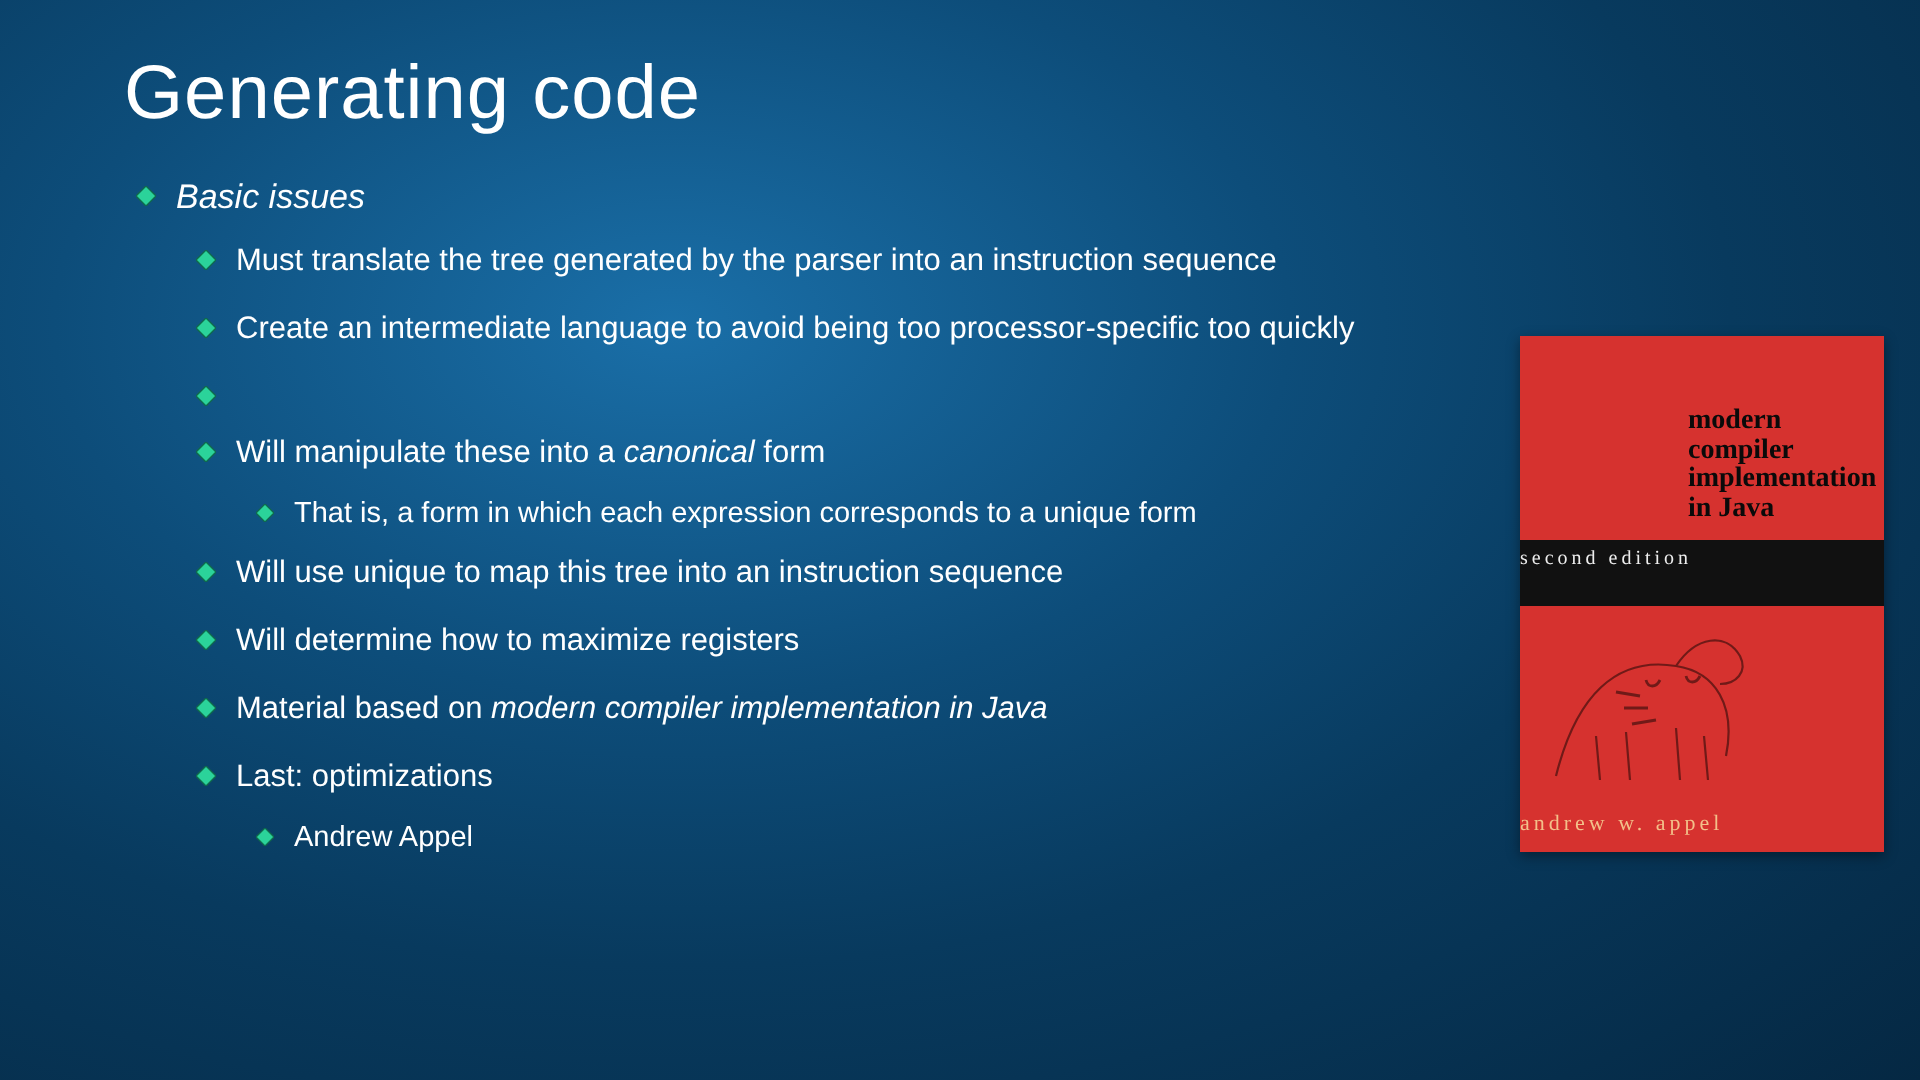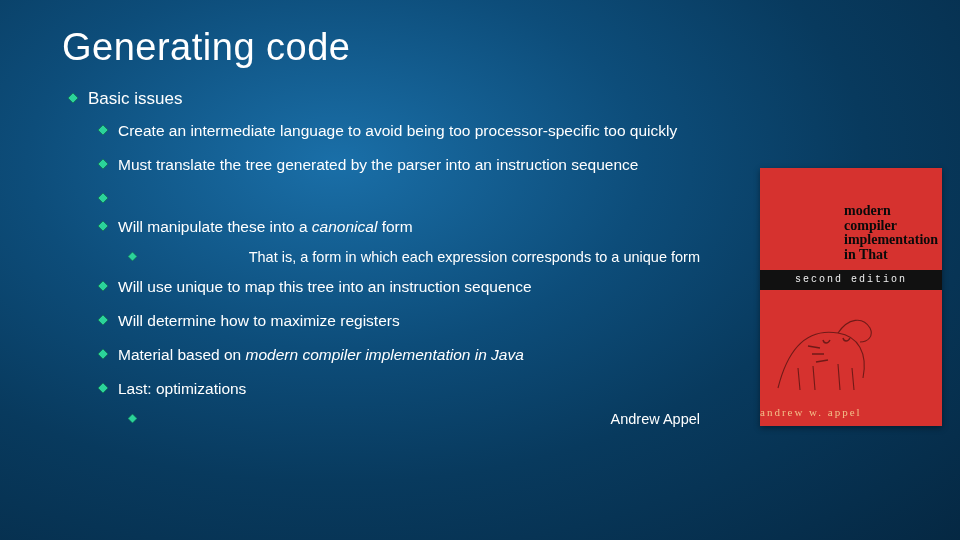--- a/index.html
+++ b/index.html
@@ -27,26 +27,26 @@
     margin-bottom: 12px;
   }
   .diamond {
     flex: 0 0 auto;
     width: 10px;
     height: 10px;
     margin-top: 4px;
     margin-right: 10px;
   }
   .diamond svg { display: block; }
-  .l1 .text { font-size: 17px; color: #fff; }
+  .l1 .text { font-size: 17px; color: #fff; font-style: italic; }
   .sub1 { margin-left: 30px; }
   .sub1 .bullet-row { margin-bottom: 14px; }
   .sub1 .text { font-size: 15.5px; color: #fff; line-height: 1.28; }
   .sub2 { margin-left: 30px; }
-  .sub2 .bullet-row { margin-bottom: 10px; margin-top: -2px; justify-content: space-between; }
+  .sub2 .bullet-row { margin-bottom: 10px; margin-top: -2px; }
   .sub2 .text { font-size: 14.5px; color: #fff; }
   .sub2 .diamond { width: 9px; height: 9px; margin-top: 4px; }
   em { font-style: italic; }
 
   
   .book {
     position: absolute;
     right: 18px;
     top: 168px;
     width: 182px;
@@ -62,28 +62,28 @@
     font-size: 14px;
     line-height: 1.05;
     color: #0a0a0a;
     font-family: Georgia, "Times New Roman", serif;
     font-weight: 600;
     text-align: left;
   }
   .book .band2 {
     position: absolute;
     top: 102px; left: 0; right: 0;
-    height: 20px;
+    height: 33px;
     background: #111;
     color: #eee;
     font-size: 10px;
-    text-align: center;
+    text-align: left;
     line-height: 20px;
     letter-spacing: 2px;
-    font-family: Liberation Mono, monospace;
+    font-family: Liberation Serif, serif;
   }
   .book .author {
     position: absolute;
     bottom: 8px; left: 0; right: 0;
     text-align: left;
     color: #f3c08a;
     font-size: 11px;
     letter-spacing: 2px;
     font-family: Georgia, serif;
   }
@@ -111,29 +111,29 @@
   </div>
 
   <div class="sub1">
 
   <div class="bullet-row">
         <span class="diamond">
           <svg width="10" height="10" viewBox="0 0 10 10">
             <polygon points="5,0 10,5 5,10 0,5" fill="#2bd39a" stroke="#0f6b4c" stroke-width="0.7"></polygon>
           </svg>
         </span>
+        <span class="text">Must translate the tree generated by the parser into an instruction sequence</span>
+      </div>
+      <div class="bullet-row">
+        <span class="diamond">
+          <svg width="10" height="10" viewBox="0 0 10 10">
+            <polygon points="5,0 10,5 5,10 0,5" fill="#2bd39a" stroke="#0f6b4c" stroke-width="0.7"></polygon>
+          </svg>
+        </span>
         <span class="text">Create an intermediate language to avoid being too processor-specific too quickly</span>
-      </div>
-      <div class="bullet-row">
-        <span class="diamond">
-          <svg width="10" height="10" viewBox="0 0 10 10">
-            <polygon points="5,0 10,5 5,10 0,5" fill="#2bd39a" stroke="#0f6b4c" stroke-width="0.7"></polygon>
-          </svg>
-        </span>
-        <span class="text">Must translate the tree generated by the parser into an instruction sequence</span>
       </div>
       <div class="bullet-row">
         <span class="diamond">
           <svg width="10" height="10" viewBox="0 0 10 10">
             <polygon points="5,0 10,5 5,10 0,5" fill="#2bd39a" stroke="#0f6b4c" stroke-width="0.7"></polygon>
           </svg>
         </span>
       </div>
       <div class="bullet-row">
         <span class="diamond">
@@ -197,21 +197,21 @@
       </div>
     </div>
 
 </div>
 
 <div class="book">
   <div class="band1">
       <div>modern</div>
       <div>compiler</div>
       <div>implementation</div>
-      <div>in That</div>
+      <div>in Java</div>
     </div>
   <div class="band2">second edition</div>
   <svg class="tiger" viewBox="0 0 120 100">
     <g fill="none" stroke="#2a0a08" stroke-width="1.1" opacity="0.9">
       <path d="M10 90 C 20 50, 40 30, 70 35 C 90 38, 100 55, 95 80"></path>
       <path d="M70 35 C 80 20, 95 18, 102 30 C 106 38, 100 44, 92 44"></path>
       <path d="M30 70 L 32 92 M45 68 L 47 92 M70 66 L 72 92 M84 70 L 86 92"></path>
       <path d="M55 42 C 56 46 60 46 62 42 M75 40 C 76 44 80 44 82 40" stroke-width="1.4"></path>
       <path d="M40 48 L 52 50 M44 56 L 56 56 M48 64 L 60 62" stroke-width="1.6"></path>
     </g>

